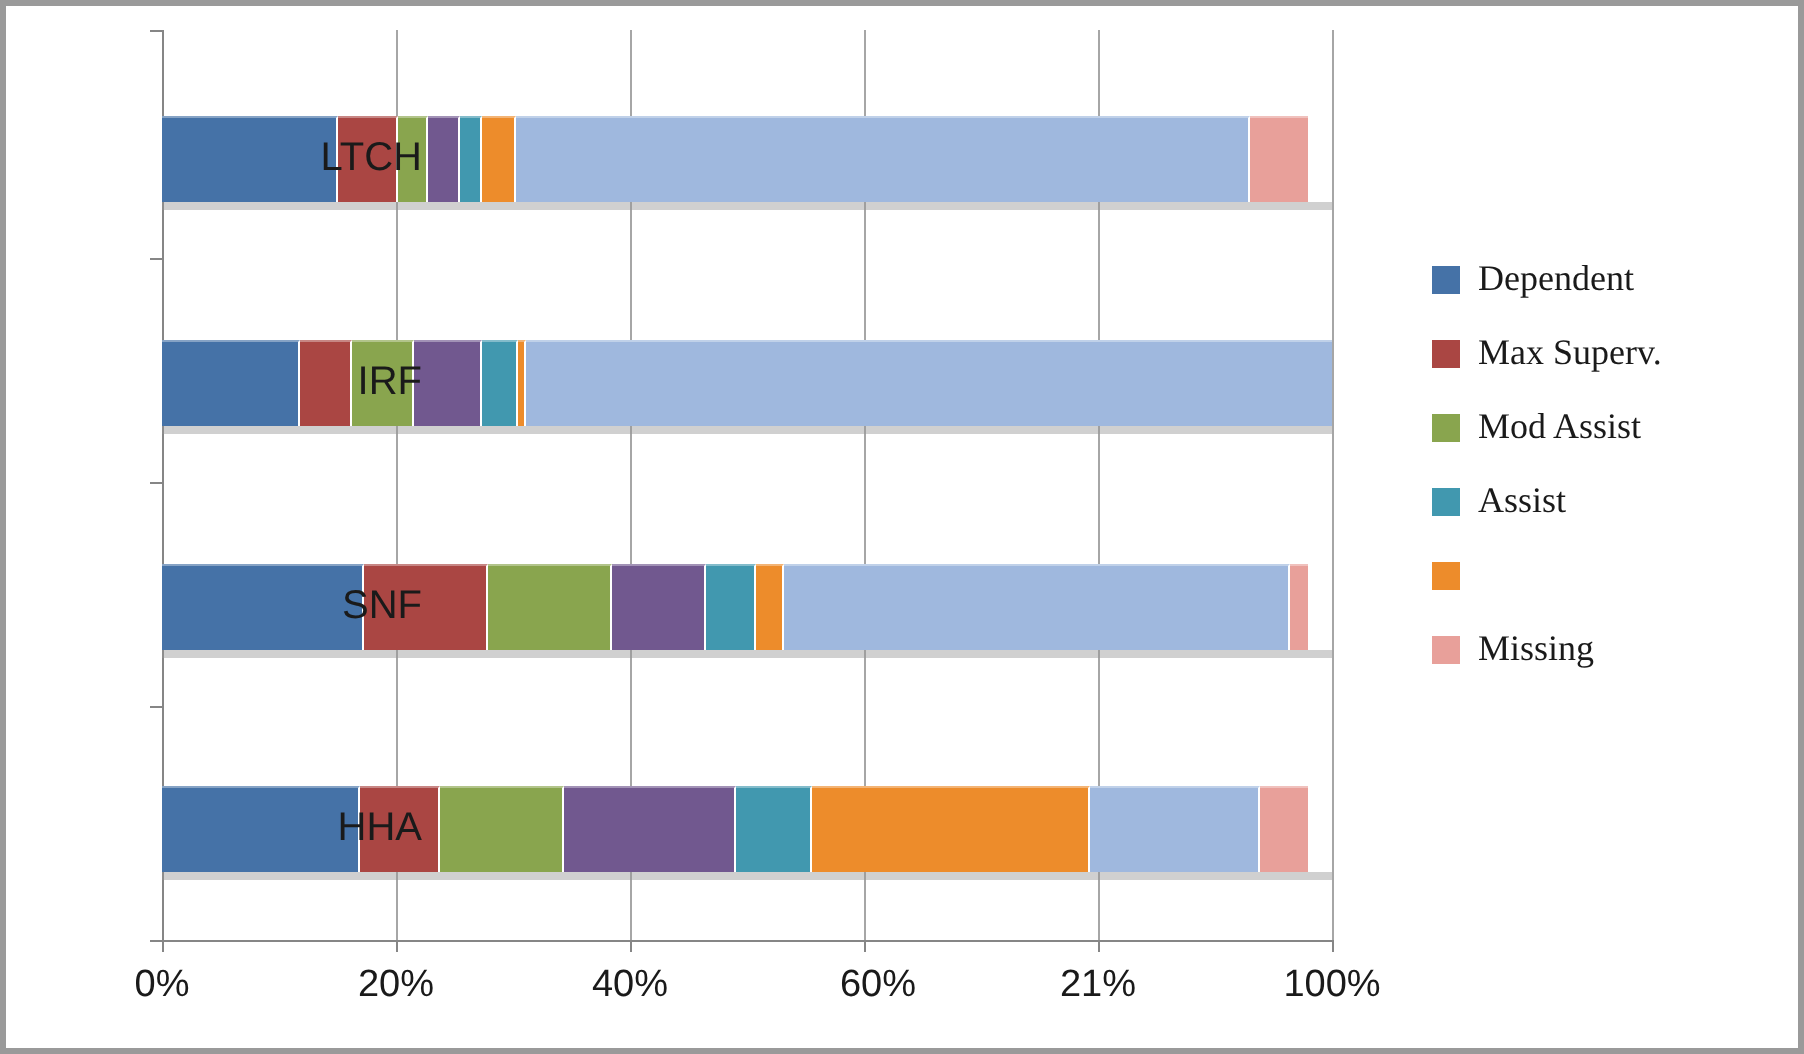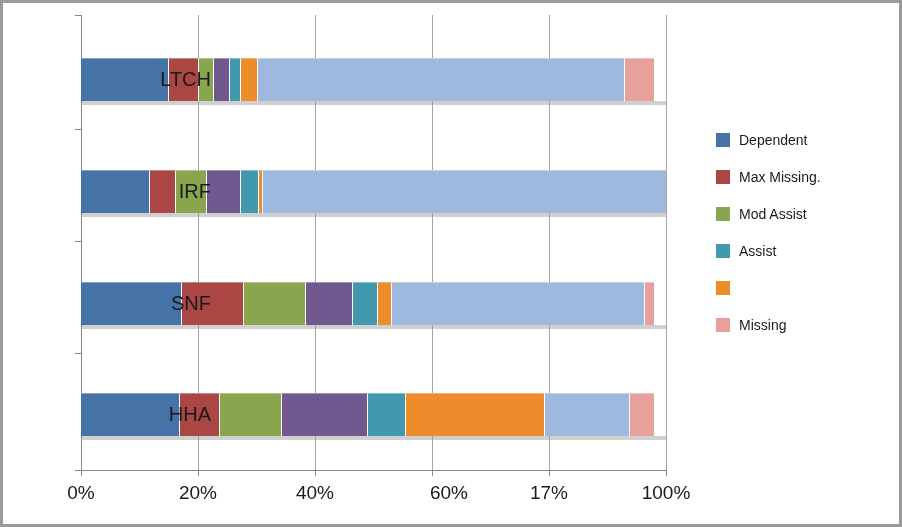--- a/index.html
+++ b/index.html
@@ -112,24 +112,24 @@
     align-items: center;
     height: 37px;
   }
   .legend-swatch {
     width: 14px;
     height: 14px;
     flex: 0 0 14px;
     margin-right: 9px;
   }
   .legend-text {
-    font-size: 14px;
+    font-size: 18px;
     color: #1a1a1a;
     white-space: nowrap;
-    font-family: Liberation Sans, sans-serif;
+    font-family: Liberation Serif, serif;
   }
 </style>
 </head>
 <body>
 
 <div id="chart-root">
 
   <div class="axis-line-left"></div>
   <div class="axis-line-bottom"></div>
   <div id="gridlines">
@@ -205,33 +205,33 @@
       <div class="cat-label" style="top: 65.5px;">LTCH</div>
       <div class="cat-label" style="top: 177.5px;">IRF</div>
       <div class="cat-label" style="top: 289.5px;">SNF</div>
       <div class="cat-label" style="top: 400.5px;">HHA</div>
     </div>
 
   <div id="xtick-labels">
       <div class="xtick-label" style="left: 78px;">0%</div>
       <div class="xtick-label" style="left: 195px;">20%</div>
       <div class="xtick-label" style="left: 312px;">40%</div>
-      <div class="xtick-label" style="left: 446px;">60%</div>
-      <div class="xtick-label" style="left: 546px;">17%</div>
+      <div class="xtick-label" style="left: 436px;">60%</div>
+      <div class="xtick-label" style="left: 546px;">21%</div>
       <div class="xtick-label" style="left: 663px;">100%</div>
     </div>
 
   <div id="legend">
       <div class="legend-item">
         <span class="legend-swatch" style="background: rgb(69, 114, 167);"></span>
         <span class="legend-text">Dependent</span>
       </div>
       <div class="legend-item">
         <span class="legend-swatch" style="background: rgb(170, 70, 67);"></span>
-        <span class="legend-text">Max Missing.</span>
+        <span class="legend-text">Max Superv.</span>
       </div>
       <div class="legend-item">
         <span class="legend-swatch" style="background: rgb(137, 165, 78);"></span>
         <span class="legend-text">Mod Assist</span>
       </div>
       <div class="legend-item">
         <span class="legend-swatch" style="background: rgb(65, 152, 175);"></span>
         <span class="legend-text">Assist</span>
       </div>
       <div class="legend-item">

